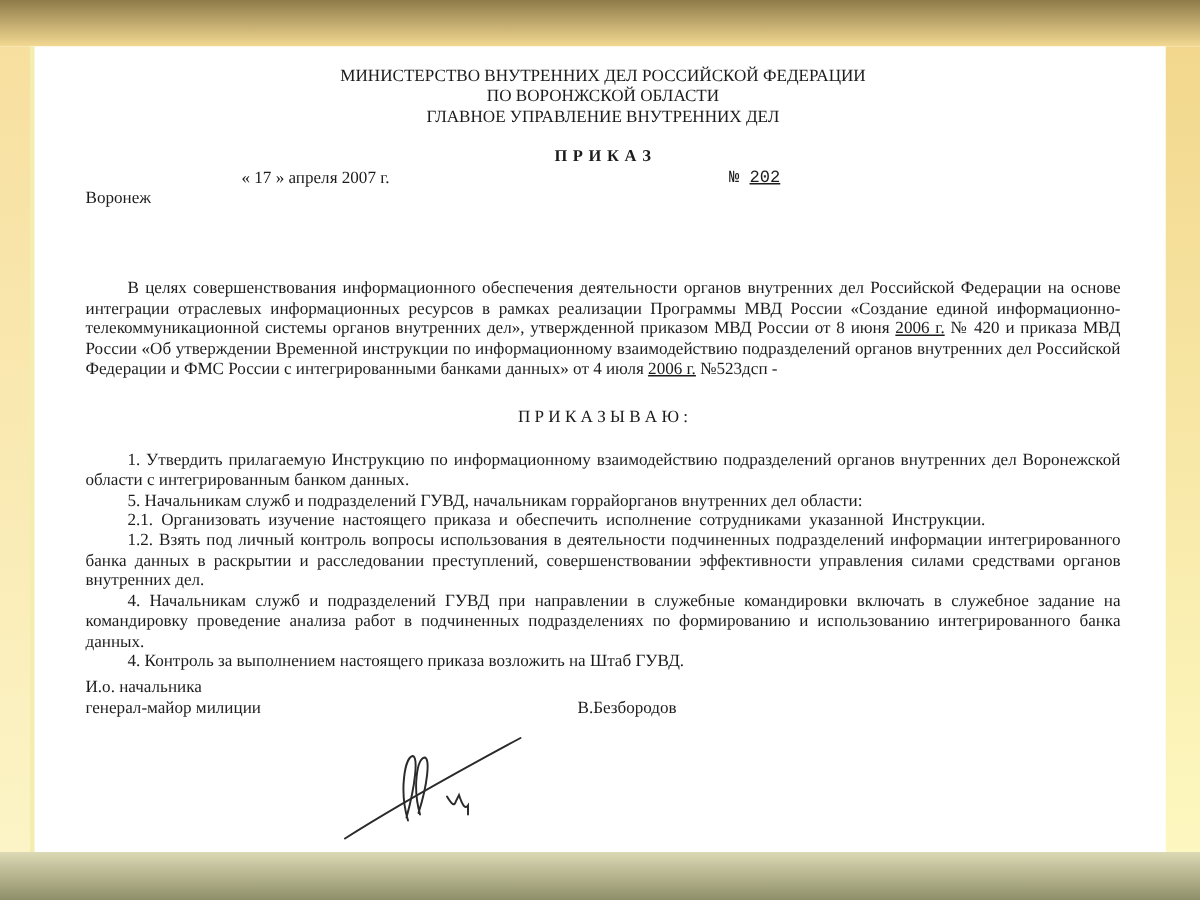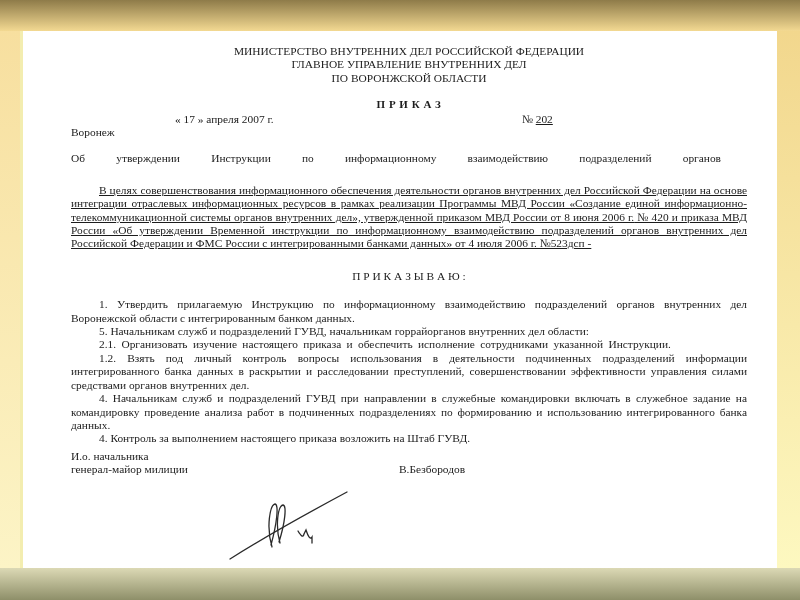--- a/index.html
+++ b/index.html
@@ -19,35 +19,35 @@
   .bar-right  { position:absolute; right:0; top:31px; bottom:32px; width:23px;
                 background:linear-gradient(to bottom, var(--frame_right_top,#f2d78d), var(--frame_right_bottom,#fdf8c0)); }
   
   .page {
     position:absolute; left:20px; top:31px; right:23px; bottom:32px;
     background:var(--page_bg,#ffffff);
     border-left:3px solid #f3edb0;
   }
   .content {
     position:relative; height:100%;
-    padding:14px 30px 0 48px;
+    padding:14px 30px 0 34px;
     box-sizing:border-box;
     font-size:11.4px; line-height:13.4px;
   }
   .hdr { text-align:center; }
   .order-title { text-align:center; font-weight:bold; font-size:11px; margin-top:13px; letter-spacing:0.5px; }
   .date-row { position:relative; margin-top:1px; height:13.4px; }
   .date-left { position:absolute; left:104px; top:0; }
-  .num-right { position:absolute; left:451px; top:0; }
+  .num-right { position:absolute; left:429px; top:0;font-family:Liberation Mono, monospace; }
   .u { text-decoration:underline; }
   .city { }
   .subject { margin-top:13px; width:650px; }
   .subject .l1 { text-align:justify; text-align-last:justify; -moz-text-align-last:justify; }
   .subject .l2 { text-align:left; }
-  .preamble { margin-top:18px; text-align:justify; text-indent:28px;text-decoration:underline; }
+  .preamble { margin-top:47px; text-align:justify; text-indent:28px; }
   .resolution { text-align:center; margin-top:19px; }
   .items { margin-top:15px; }
   .item { margin:0; text-align:justify; text-indent:28px; }
   .item-21 { word-spacing:2.5px; }
   .sig-block { margin-top:4px; }
   .sig-row { position:relative; }
   .sig-name { position:absolute; left:328px; top:0; }
   .sig-svg { position:absolute; left:205px; top:454px; width:125px; height:75px; }
   .sig-svg path { fill:none; stroke:#2a2a2a; stroke-width:1.3; stroke-linecap:round; }
   p { margin:0; }
@@ -58,34 +58,33 @@
 <div class="slide">
   <div class="bar-top"></div>
   <div class="bar-left"></div>
   <div class="bar-right"></div>
   <div class="bar-bottom"></div>
 
   <div class="page">
     <div class="content">
 
       <p class="hdr">МИНИСТЕРСТВО ВНУТРЕННИХ ДЕЛ РОССИЙСКОЙ ФЕДЕРАЦИИ</p>
+      <p class="hdr">ПО ВОРОНЖСКОЙ ОБЛАСТИ</p>
       <p class="hdr">ГЛАВНОЕ УПРАВЛЕНИЕ ВНУТРЕННИХ ДЕЛ</p>
-      <p class="hdr">ПО ВОРОНЖСКОЙ ОБЛАСТИ</p>
 
       <p class="order-title">П Р И К А З</p>
 
       <div class="date-row">
         <span class="date-left">« 17 »  апреля 2007 г.</span>
         <span class="num-right"><span>№ </span><span class="u">202</span></span>
       </div>
 
       <p class="city">Воронеж</p>
 
       <div class="subject">
-        <div class="l1">Об утверждении Инструкции по информационному взаимодействию подразделений органов</div>
       </div>
 
       <p class="preamble"><span>В целях совершенствования информационного обеспечения деятельности органов внутренних дел Российской Федерации на основе интеграции отраслевых информационных ресурсов в рамках реализации Программы МВД России «Создание единой информационно-телекоммуникационной системы органов внутренних дел», утвержденной приказом МВД России от 8 июня </span><span class="u">2006 г.</span><span> № 420 и приказа МВД России «Об утверждении Временной инструкции по информационному взаимодействию подразделений органов внутренних дел Российской Федерации и ФМС России с интегрированными банками данных» от 4 июля </span><span class="u">2006 г.</span><span> №523дсп -</span></p>
 
       <p class="resolution">П Р И К А З Ы В А Ю :</p>
 
       <div class="items">
         <p class="item">1. Утвердить прилагаемую Инструкцию по информационному взаимодействию подразделений органов внутренних дел Воронежской области с интегрированным банком данных.</p>
         <p class="item">5. Начальникам служб и подразделений ГУВД, начальникам горрайорганов внутренних дел области:</p>
         <p class="item item-21">2.1. Организовать изучение настоящего приказа и обеспечить исполнение сотрудниками указанной Инструкции.</p>

